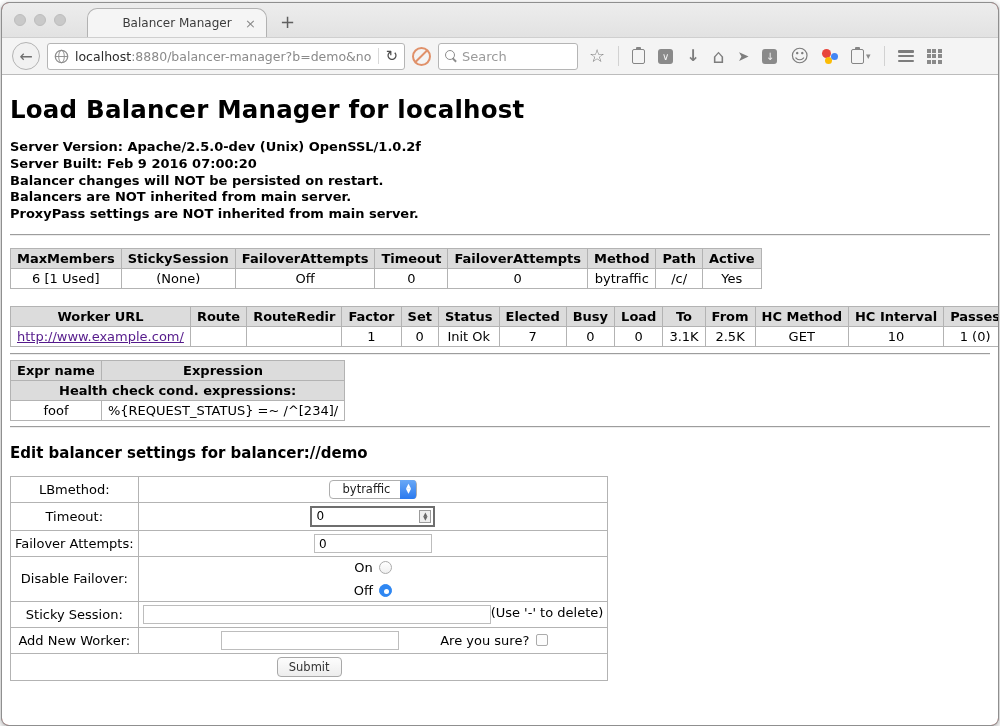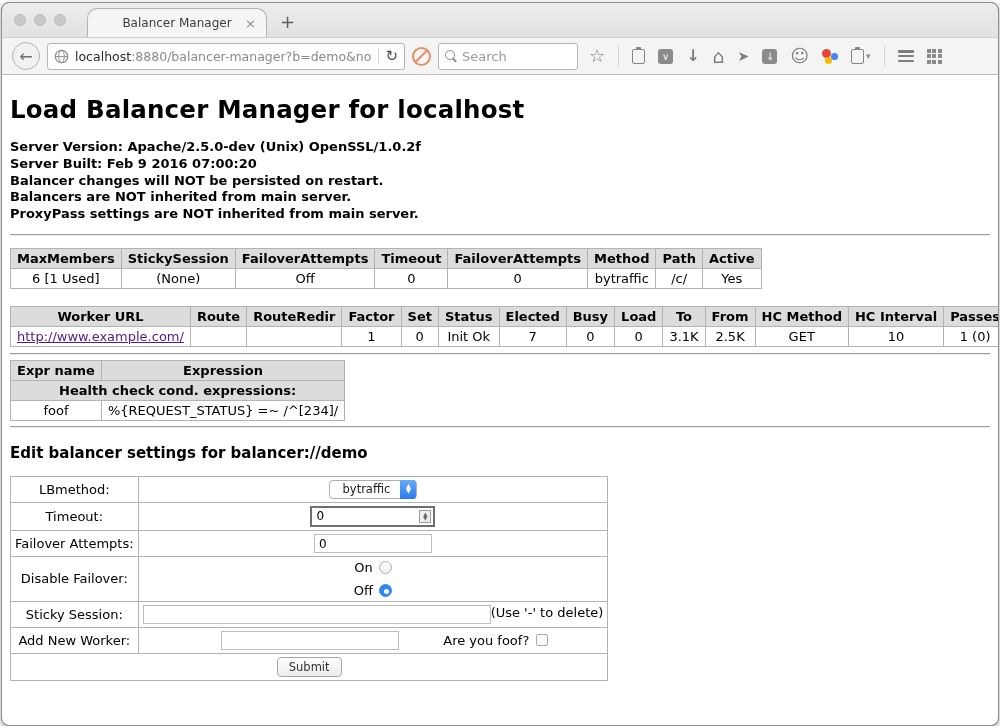--- a/index.html
+++ b/index.html
@@ -350,21 +350,21 @@
             <span class="hint">(Use '-' to delete)</span>
           </div>
         </td>
       </tr>
       <tr>
         <td class="lab">Add New Worker:</td>
         <td>
           <div class="addcell">
             <span class="tinput w175"></span>
             <span class="sure">
-              <span>Are you foof?</span>
+              <span>Are you sure?</span>
               <span class="checkbox"></span>
             </span>
           </div>
         </td>
       </tr>
       <tr>
         <td colspan="2" class="submitcell">
           <span class="btn">Submit</span>
         </td>
       </tr>

